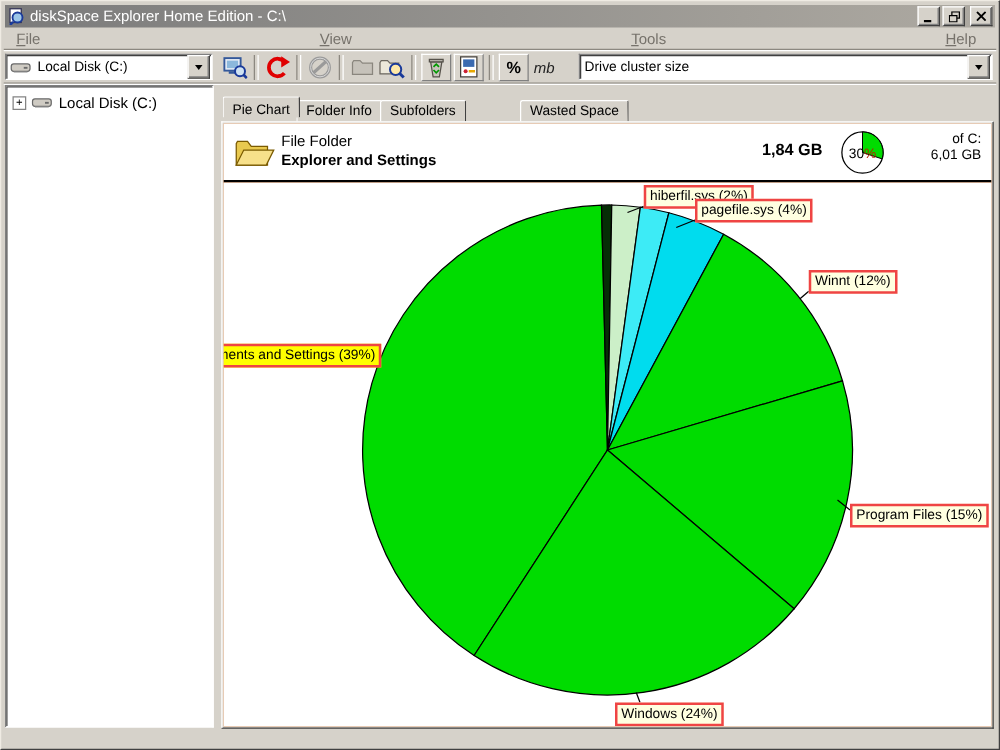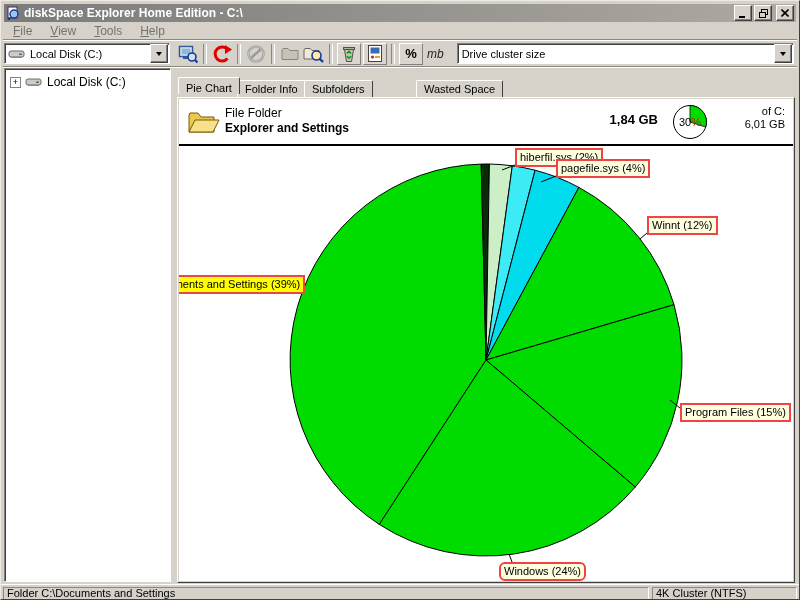--- a/index.html
+++ b/index.html
@@ -3,41 +3,41 @@
 <meta charset="utf-8">
 <style>
   html,body{margin:0;padding:0;}
   .win{position:relative;width:800px;height:600px;background:#D6D2CA;
        font-family:"Liberation Sans","DejaVu Sans",sans-serif;font-size:11px;color:#000;
        overflow:hidden;box-sizing:border-box;border:1px solid;border-color:#efebe3 #404040 #404040 #efebe3;}
   
   .titlebar{position:absolute;left:3px;top:3px;right:3px;height:18px;
             background:linear-gradient(to right,#7b7b7b,#aeaaa2);
             display:flex;align-items:center;gap:4px;padding-left:2px;box-sizing:border-box;}
-  .title-text{flex:1;color:#fff;font-weight:bold;font-size:12px;white-space:nowrap;overflow:hidden;}
+  .title-text{flex:1;color:#fff;font-weight:normal;font-size:12px;white-space:nowrap;overflow:hidden;}
   .tbtns{display:flex;gap:2px;margin-right:2px;}
   .tbtn{width:16px;height:14px;background:#D6D2CA;border:1px solid;border-color:#fff #404040 #404040 #fff;
         box-shadow:inset -1px -1px 0 #808080;display:flex;align-items:center;justify-content:center;}
   .tbtn.close{margin-left:2px;}
   
-  .menubar{position:absolute;left:3px;top:21px;right:9px;height:17px;display:flex;align-items:center;}
+  .menubar{position:absolute;left:3px;top:21px;right:9px;height:17px;display:flex;align-items:center;justify-content:space-between;}
   .menu-item{display:inline-block;padding:2px 9px;color:#76726b;font-size:12px;}
   .menu-item::first-letter{text-decoration:underline;}
   .groove{position:absolute;left:2px;right:2px;height:0;border-top:1px solid #8c8880;border-bottom:1px solid #fff;}
   
   .toolbar{position:absolute;left:3px;top:41px;right:3px;height:23px;display:flex;align-items:center;}
   .combo{height:21px;background:#fff;border:1px solid;border-color:#808080 #fff #fff #808080;
          box-shadow:inset 1px 1px 0 #404040;display:flex;align-items:center;box-sizing:border-box;}
   .combo .cval{flex:1;padding-left:4px;white-space:nowrap;overflow:hidden;font-size:11px;}
   .combo-btn{width:16px;height:17px;margin:1px;background:#D6D2CA;border:1px solid;
              border-color:#fff #404040 #404040 #fff;box-shadow:inset -1px -1px 0 #808080;
              display:flex;align-items:center;justify-content:center;}
   .arrow-down{width:0;height:0;border-left:3px solid transparent;border-right:3px solid transparent;border-top:4px solid #000;}
   .combo-drive{width:166px;margin-right:6px;}
-  .combo-cluster{flex:1;margin-left:10px;margin-right:2px;}
+  .combo-cluster{flex:1;margin-left:16px;margin-right:2px;}
   .tool-sep{width:2px;height:20px;margin:0 3px;border-left:1px solid #8c8880;border-right:1px solid #fff;}
   .tool-ico{width:24px;height:22px;display:flex;align-items:center;justify-content:center;}
   .tool-box{width:24px;height:22px;display:flex;align-items:center;justify-content:center;
             background:#DAD6CE;border:1px solid;border-color:#fff #808080 #808080 #fff;box-sizing:border-box;margin:0 1px;}
   .pct-txt{font-weight:bold;font-size:13px;}
   .mb-txt{font-size:12px;color:#222;padding:0 3px;font-style:italic;}
   
   .tree-panel{position:absolute;left:3px;top:67px;width:167px;height:514px;background:#fff;
               border:1px solid;border-color:#808080 #fff #fff #808080;box-shadow:inset 1px 1px 0 #404040;box-sizing:border-box;}
   .tree-item{display:flex;align-items:center;gap:4px;padding:6px 0 0 5px;font-size:12px;}
@@ -245,24 +245,20 @@
             <line x1="377" y1="30" x2="362" y2="36" stroke="#000" stroke-width="1"></line>
             <line x1="468" y1="87" x2="461" y2="93" stroke="#000" stroke-width="1"></line>
             <line x1="501" y1="262" x2="491" y2="254" stroke="#000" stroke-width="1"></line>
             <line x1="333" y1="416" x2="330" y2="408" stroke="#000" stroke-width="1"></line>
             <line x1="117" y1="143" x2="124" y2="148" stroke="#000" stroke-width="1"></line>
           </svg>
       <div class="pie-label" style="left: 336px; top: 2px;">hiberfil.sys (2%)</div>
           <div class="pie-label" style="left: 377px; top: 13px;">pagefile.sys (4%)</div>
           <div class="pie-label" style="left: 468px; top: 70px;">Winnt (12%)</div>
           <div class="pie-label" style="left: 501px; top: 257px;">Program Files (15%)</div>
-          <div class="pie-label" style="left: 320px; top: 416px; border-radius: 6px;">Windows (24%)</div>
+          <div class="pie-label" style="left: 313px; top: 416px;">Windows (24%)</div>
           <div class="pie-label selected" style="left: -36px; top: 129px;">Documents and Settings (39%)</div>
         </div>
     </div>
   </div>
 
-  <div class="statusbar">
-    <div class="status-panel sp-left">Folder C:\Documents and Settings</div>
-    <div class="status-panel sp-right">4K Cluster (NTFS)</div>
-  </div>
 
 </div>
 
 </body></html>

